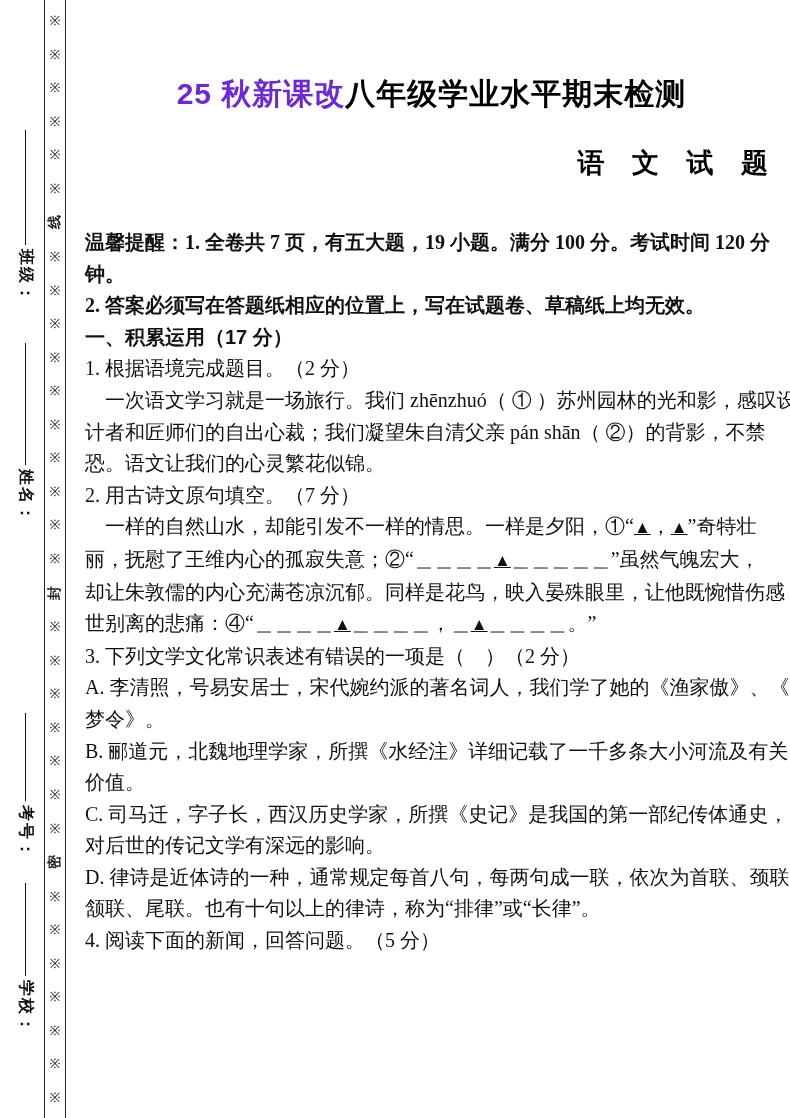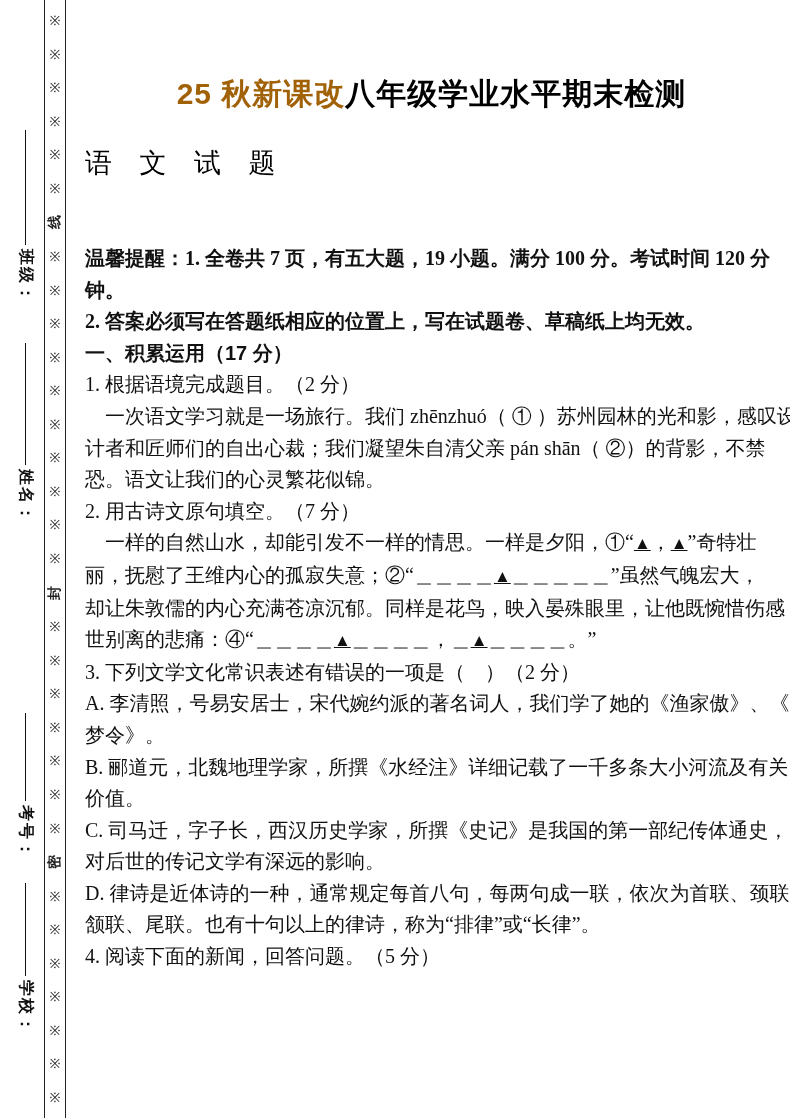--- a/index.html
+++ b/index.html
@@ -18,24 +18,24 @@
               border-left:1.5px solid #222;border-right:1.5px solid #222;
               display:flex;flex-direction:column;justify-content:space-between;align-items:center;
               padding:14px 0;box-sizing:border-box;font-size:13px;color:#222;}
   .seal-sym{line-height:1;}
   .seal-char{transform:rotate(-90deg);font-size:14px;font-weight:bold;line-height:1;}
 
   
   .content{position:absolute;left:67px;top:0;right:0;bottom:0;padding:0 12px 0 18px;overflow:hidden;}
   h1{margin:74px 0 0;text-align:center;font-family:"Liberation Sans","DejaVu Sans",sans-serif;
      font-size:30px;font-weight:bold;letter-spacing:1px;color:#000;}
-  h1 .blue{color:#a16207;}
-  h2{margin:30px 0 0;text-align:left;font-family:"Liberation Sans","DejaVu Sans",sans-serif;
-     font-size:27px;font-weight:normal;letter-spacing:10px;color:#000;}
-  .notice{margin-top:62px;}
+  h1 .blue{color:#6d28d9;}
+  h2{margin:30px 0 0;text-align:right;font-family:"Liberation Sans","DejaVu Sans",sans-serif;
+     font-size:27px;font-weight:bold;letter-spacing:10px;color:#000;}
+  .notice{margin-top:46px;}
   .bold .line,.bold{font-weight:bold;}
   .sect{font-family:"Liberation Sans","DejaVu Sans",sans-serif;font-weight:bold;}
   .line,.qhead,.sect{font-size:20px;line-height:31.6px;white-space:nowrap;}
   .qhead{font-weight:normal;}
   u.tri{text-decoration:underline;font-size:17px;}
 </style>
 </head>
 <body>
 
 <div class="page">

